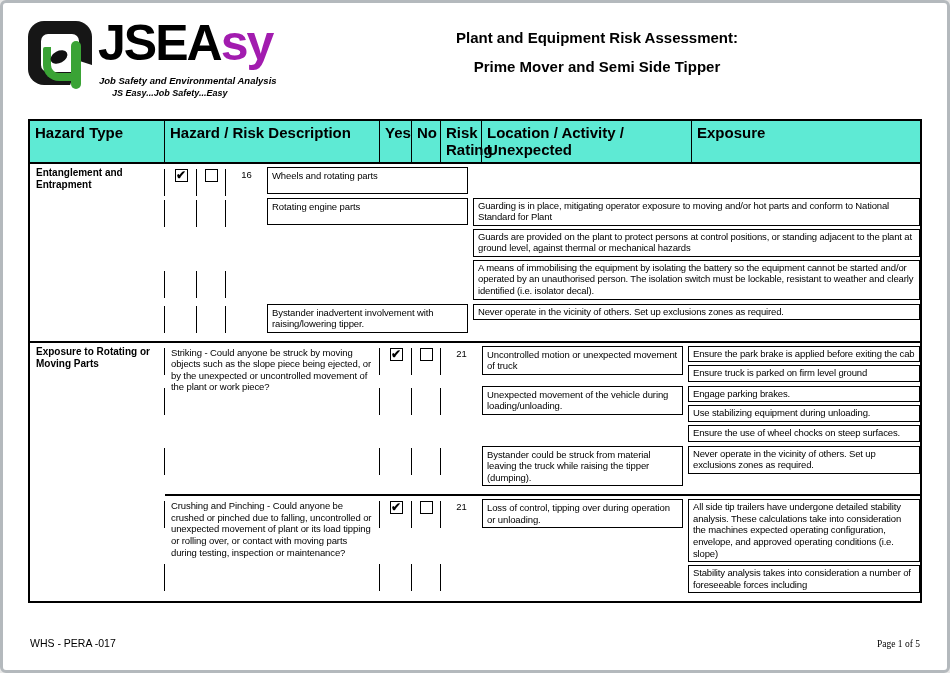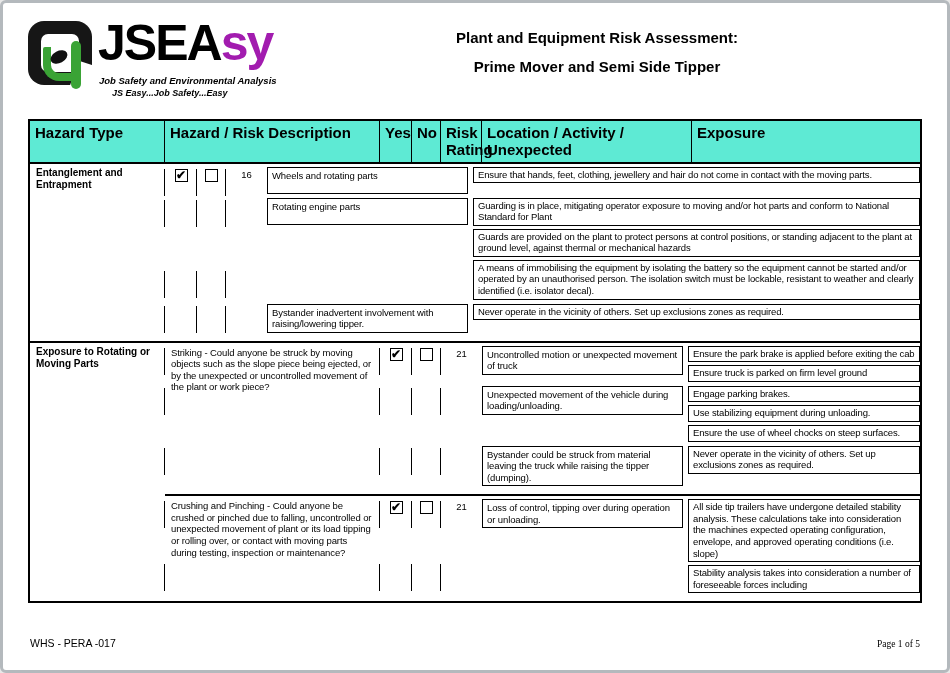--- a/index.html
+++ b/index.html
@@ -116,23 +116,20 @@
                 <span class="cb"></span>
               </div>
     <div class="c-risk">16</div>
     <div class="c-locs">
                 <div class="loc-row">
     <span class="tick t1"></span>
     <span class="tick t2"></span>
     <span class="tick t3"></span>
     <span class="tick t4"></span>
     <div class="loc-box">Wheels and rotating parts</div>
-    <div class="ctrl-col">
-                    <div class="ctrl-box">Ensure that hands, feet, clothing, jewellery and hair do not come in contact with the moving parts.</div>
-                  </div>
   </div>
                 <div class="loc-row">
     <span class="tick t1"></span>
     <span class="tick t2"></span>
     <span class="tick t3"></span>
     <span class="tick t4"></span>
     <div class="loc-box">Rotating engine parts</div>
     <div class="ctrl-col">
                     <div class="ctrl-box">Guarding is in place, mitigating operator exposure to moving and/or hot parts and conform to National Standard for Plant</div>
                     <div class="ctrl-box">Guards are provided on the plant to protect persons at control positions, or standing adjacent to the plant at ground level, against thermal or mechanical hazards</div>

